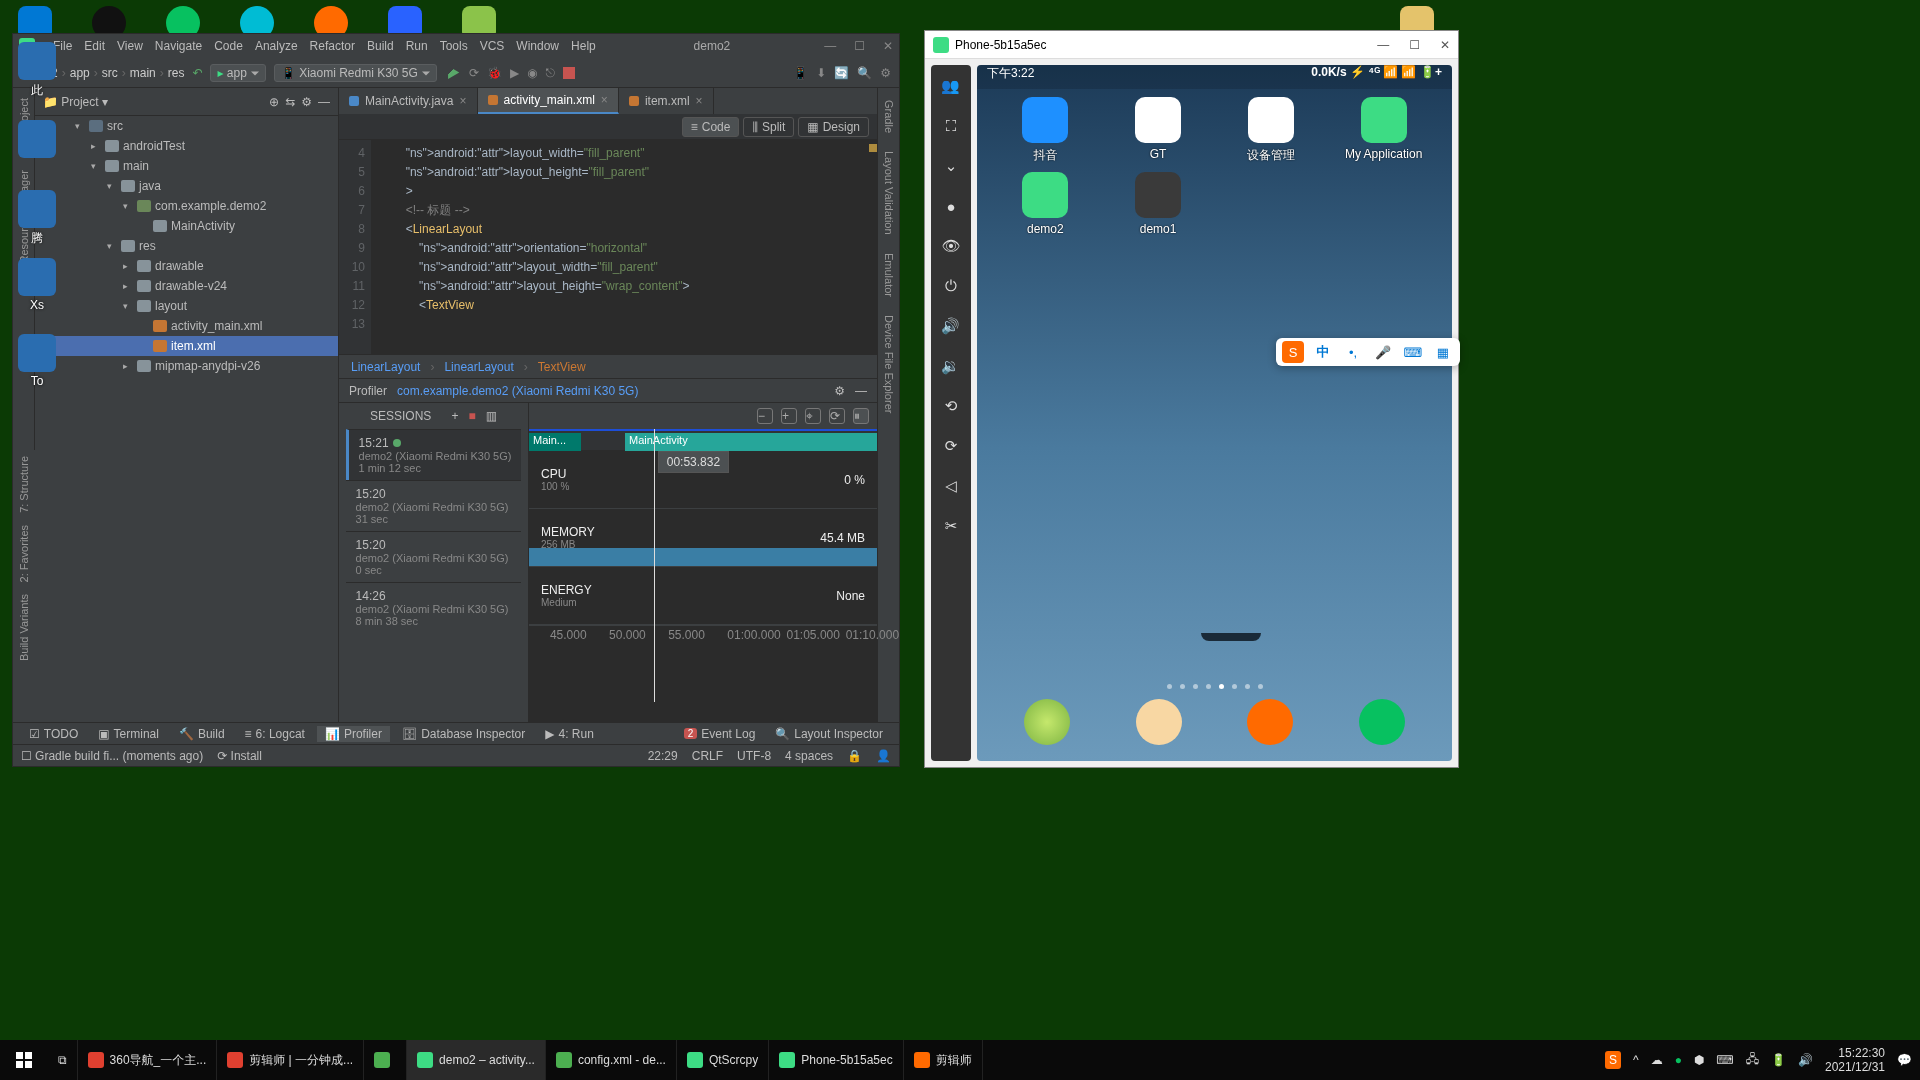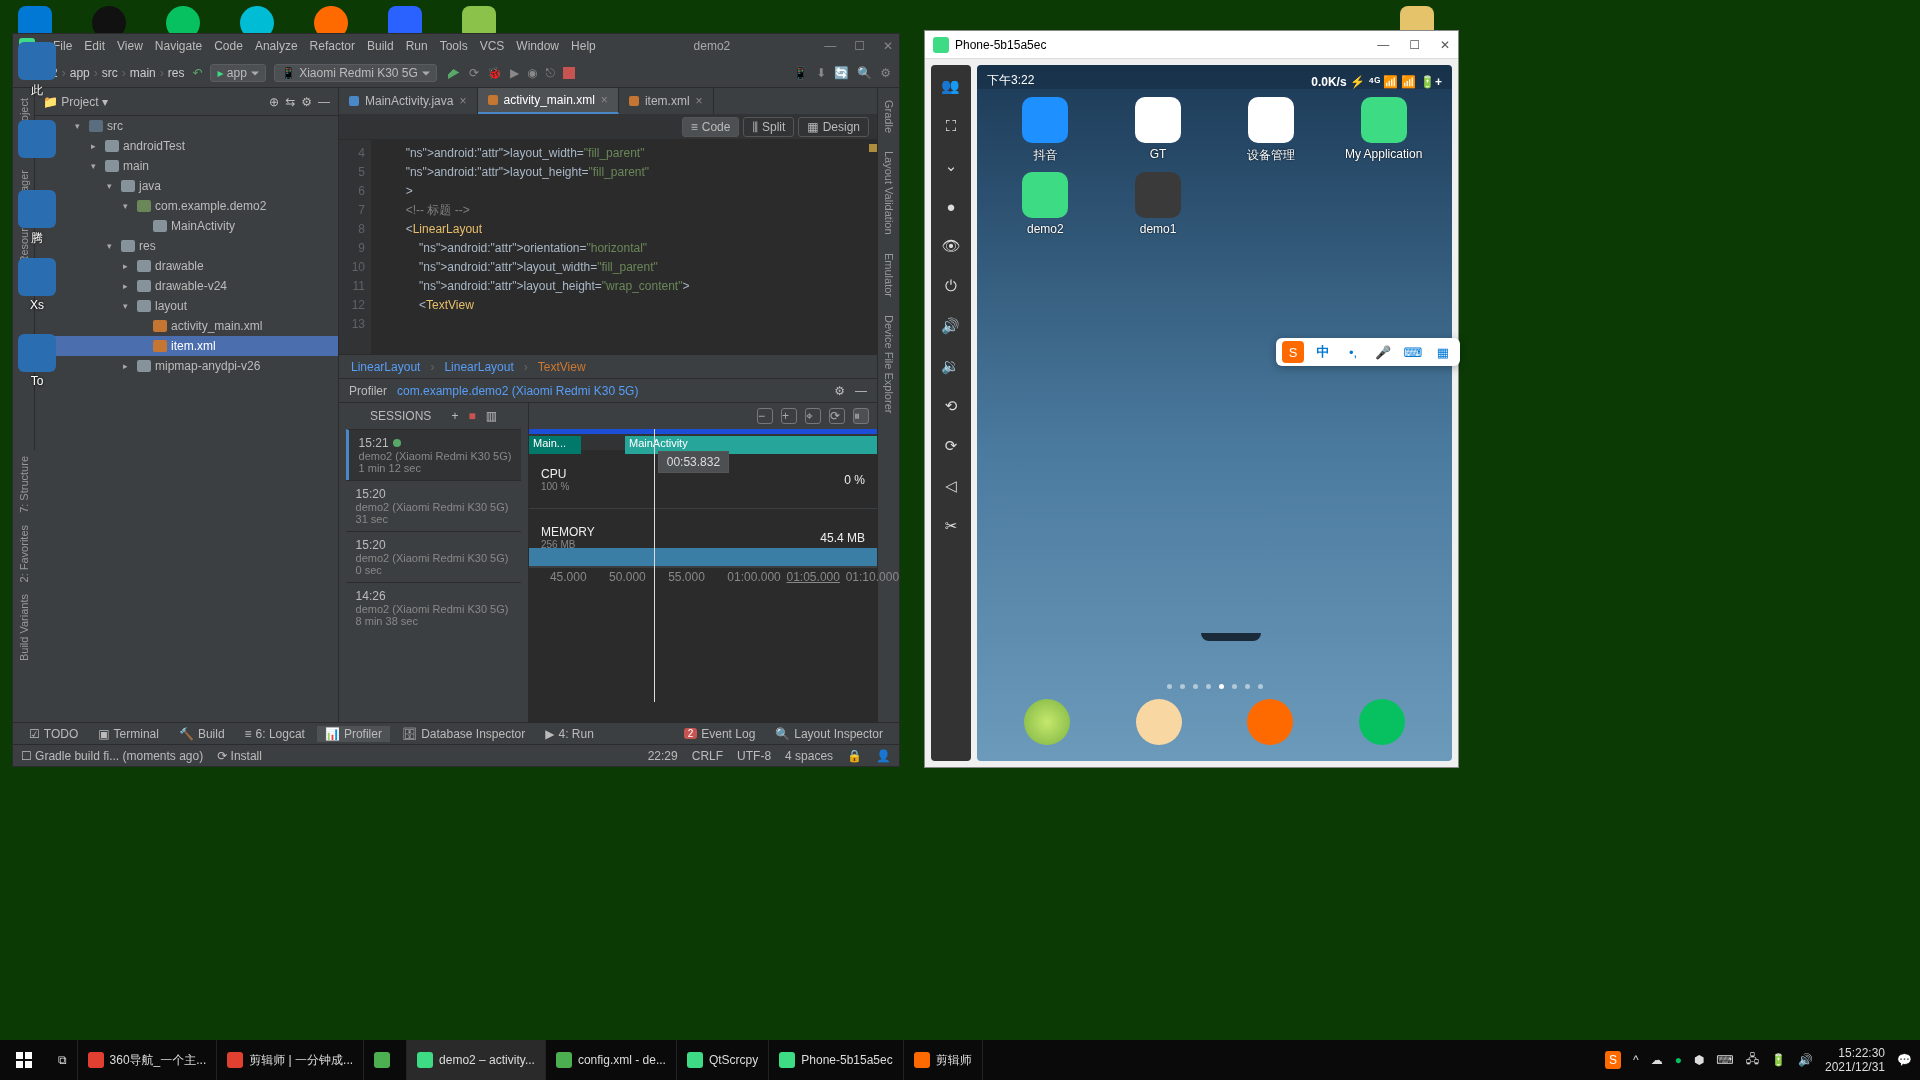--- a/index.html
+++ b/index.html
@@ -68,21 +68,21 @@
 #ide .profiler-body{height:320px;display:flex;background:#2b2b2b;border-top:1px solid #2b2b2b;}
 #ide .sessions{width:190px;background:#3c3f41;border-right:1px solid #2b2b2b;display:flex;flex-direction:column;align-items:center;}
 #ide .sessions .shdr{height:26px;display:flex;align-items:center;padding:0 8px;gap:10px;}
 #ide .sessions .sess{padding:6px 10px;border-top:1px solid #2b2b2b;}
 #ide .sessions .sess.active{border-left:3px solid #4a88c7;background:#313335;}
 #ide .sessions .small{color:#888;font-size:11px;}
 #ide .sessions .dot{display:inline-block;width:8px;height:8px;background:#59a869;border-radius:50%;margin-left:4px;}
 #ide .tl{flex:1;position:relative;display:flex;flex-direction:column;}
 #ide .tl .tl-top{height:26px;display:flex;align-items:center;justify-content:flex-end;padding-right:8px;gap:8px;background:#3c3f41;color:#aaa;}
 #ide .tl .tl-top .ti{width:16px;height:16px;border:1px solid #777;border-radius:3px;}
-#ide .tl .actbar{height:22px;position:relative;background:#313335;border-top:5px solid #1d4ed8;border-bottom:1px solid #2b2b2b;}
+#ide .tl .actbar{height:22px;position:relative;background:#313335;border-top:2px solid #1d4ed8;border-bottom:1px solid #2b2b2b;}
 #ide .tl .actbar .ab-main{position:absolute;left:0;top:2px;height:18px;background:#00796b;font-size:11px;color:#fff;padding:1px 4px;}
 #ide .tl .actbar .ab-act{position:absolute;top:2px;height:18px;background:#26a69a;font-size:11px;color:#fff;padding:1px 4px;}
 #ide .lane{height:58px;border-bottom:1px solid #3c3f41;position:relative;display:flex;align-items:center;padding:0 12px;}
 #ide .lane .ll{display:flex;flex-direction:column;color:#eee;}
 #ide .lane .ll .sub{color:#888;font-size:10px;}
 #ide .lane .rv{margin-left:auto;color:#eee;}
 #ide .lane.mem .bar{position:absolute;left:0;right:0;bottom:0;height:18px;background:#3a7ea5;}
 #ide .tl .ruler{height:20px;position:relative;color:#888;font-size:10px;border-top:1px solid #3c3f41;}
 #ide .tl .ruler span{position:absolute;top:2px;}
 #ide .tl .cursor{position:absolute;top:26px;bottom:20px;width:1px;background:#ddd;left:36%;}
@@ -96,21 +96,21 @@
 #ide .status .sp{flex:1;}
 
 #emu{position:absolute;left:924px;top:30px;width:535px;height:738px;background:#f0f0f0;border:1px solid #888;display:flex;flex-direction:column;}
 #emu .titlebar{height:28px;display:flex;align-items:center;padding:0 8px;gap:6px;background:#fff;border-bottom:1px solid #ddd;}
 #emu .titlebar .ic{width:16px;height:16px;background:#3ddc84;border-radius:3px;}
 #emu .titlebar .wb{margin-left:auto;display:flex;gap:20px;color:#555;}
 #emu .embody{flex:1;display:flex;padding:6px;gap:6px;}
 #emu .side{width:40px;background:#333;border-radius:4px;display:flex;flex-direction:column;align-items:center;padding:8px 0;gap:14px;}
 #emu .side .sb{width:26px;height:26px;display:flex;align-items:center;justify-content:center;color:#ddd;font-size:15px;}
 #emu .screen{flex:1;border-radius:4px;overflow:hidden;position:relative;background:linear-gradient(#1c3a57 0%,#4a7a9e 55%,#6c9abb 100%);}
-#emu .statusbar{height:24px;display:flex;align-items:flex-end;padding:0 10px;color:#fff;font-size:11px;background:rgba(0,0,0,.15);}
+#emu .statusbar{height:24px;display:flex;align-items:flex-start;padding:0 10px;color:#fff;font-size:11px;background:rgba(0,0,0,.15);}
 #emu .statusbar .r{margin-left:auto;display:flex;gap:4px;font-weight:bold;}
 #emu .apps{position:absolute;top:32px;left:14px;right:14px;display:grid;grid-template-columns:repeat(4,1fr);gap:8px 4px;}
 #emu .app{display:flex;flex-direction:column;align-items:center;gap:4px;color:#fff;font-size:11px;text-shadow:0 0 2px #000;}
 #emu .app .ai{width:46px;height:46px;border-radius:10px;}
 #emu .dots{position:absolute;bottom:72px;left:0;right:0;display:flex;justify-content:center;gap:8px;}
 #emu .dots i{width:5px;height:5px;background:rgba(255,255,255,.5);border-radius:50%;display:block;}
 #emu .dots i.on{background:#fff;}
 #emu .dock{position:absolute;bottom:12px;left:14px;right:14px;height:54px;display:flex;justify-content:space-around;align-items:center;}
 #emu .dock .ai{width:46px;height:46px;border-radius:50%;}
 #emu .boat{position:absolute;bottom:120px;left:50%;width:80px;height:30px;transform:translateX(-30%);}
@@ -370,26 +370,33 @@
             <div class="rv">0 %</div>
           </div>
           <div class="lane mem">
             <div class="ll">
                 <span>MEMORY</span>
                 <span class="sub">256 MB</span>
               </div>
             <div class="rv">45.4 MB</div>
             <div class="bar"></div>
           </div>
+          <div class="lane">
+            <div class="ll">
+                <span>ENERGY</span>
+                <span class="sub">Medium</span>
+              </div>
+            <div class="rv">None</div>
+          </div>
           <div class="ruler" id="ruler">
               <span style="left: 6%;">45.000</span>
               <span style="left: 23%;">50.000</span>
               <span style="left: 40%;">55.000</span>
               <span style="left: 57%;">01:00.000</span>
-              <span style="left: 74%; text-decoration: underline;">01:05.000</span>
+              <span style="left: 74%;">01:05.000</span>
               <span style="left: 91%;">01:10.000</span>
             </div>
           <div class="cursor"></div>
           <div class="tooltip" style="left:37%;top:40px;margin-top:8px;">00:53.832</div>
         </div>
       </div>
     </div>
 
     <div class="gutter-right">
       <span class="v">Gradle</span>

